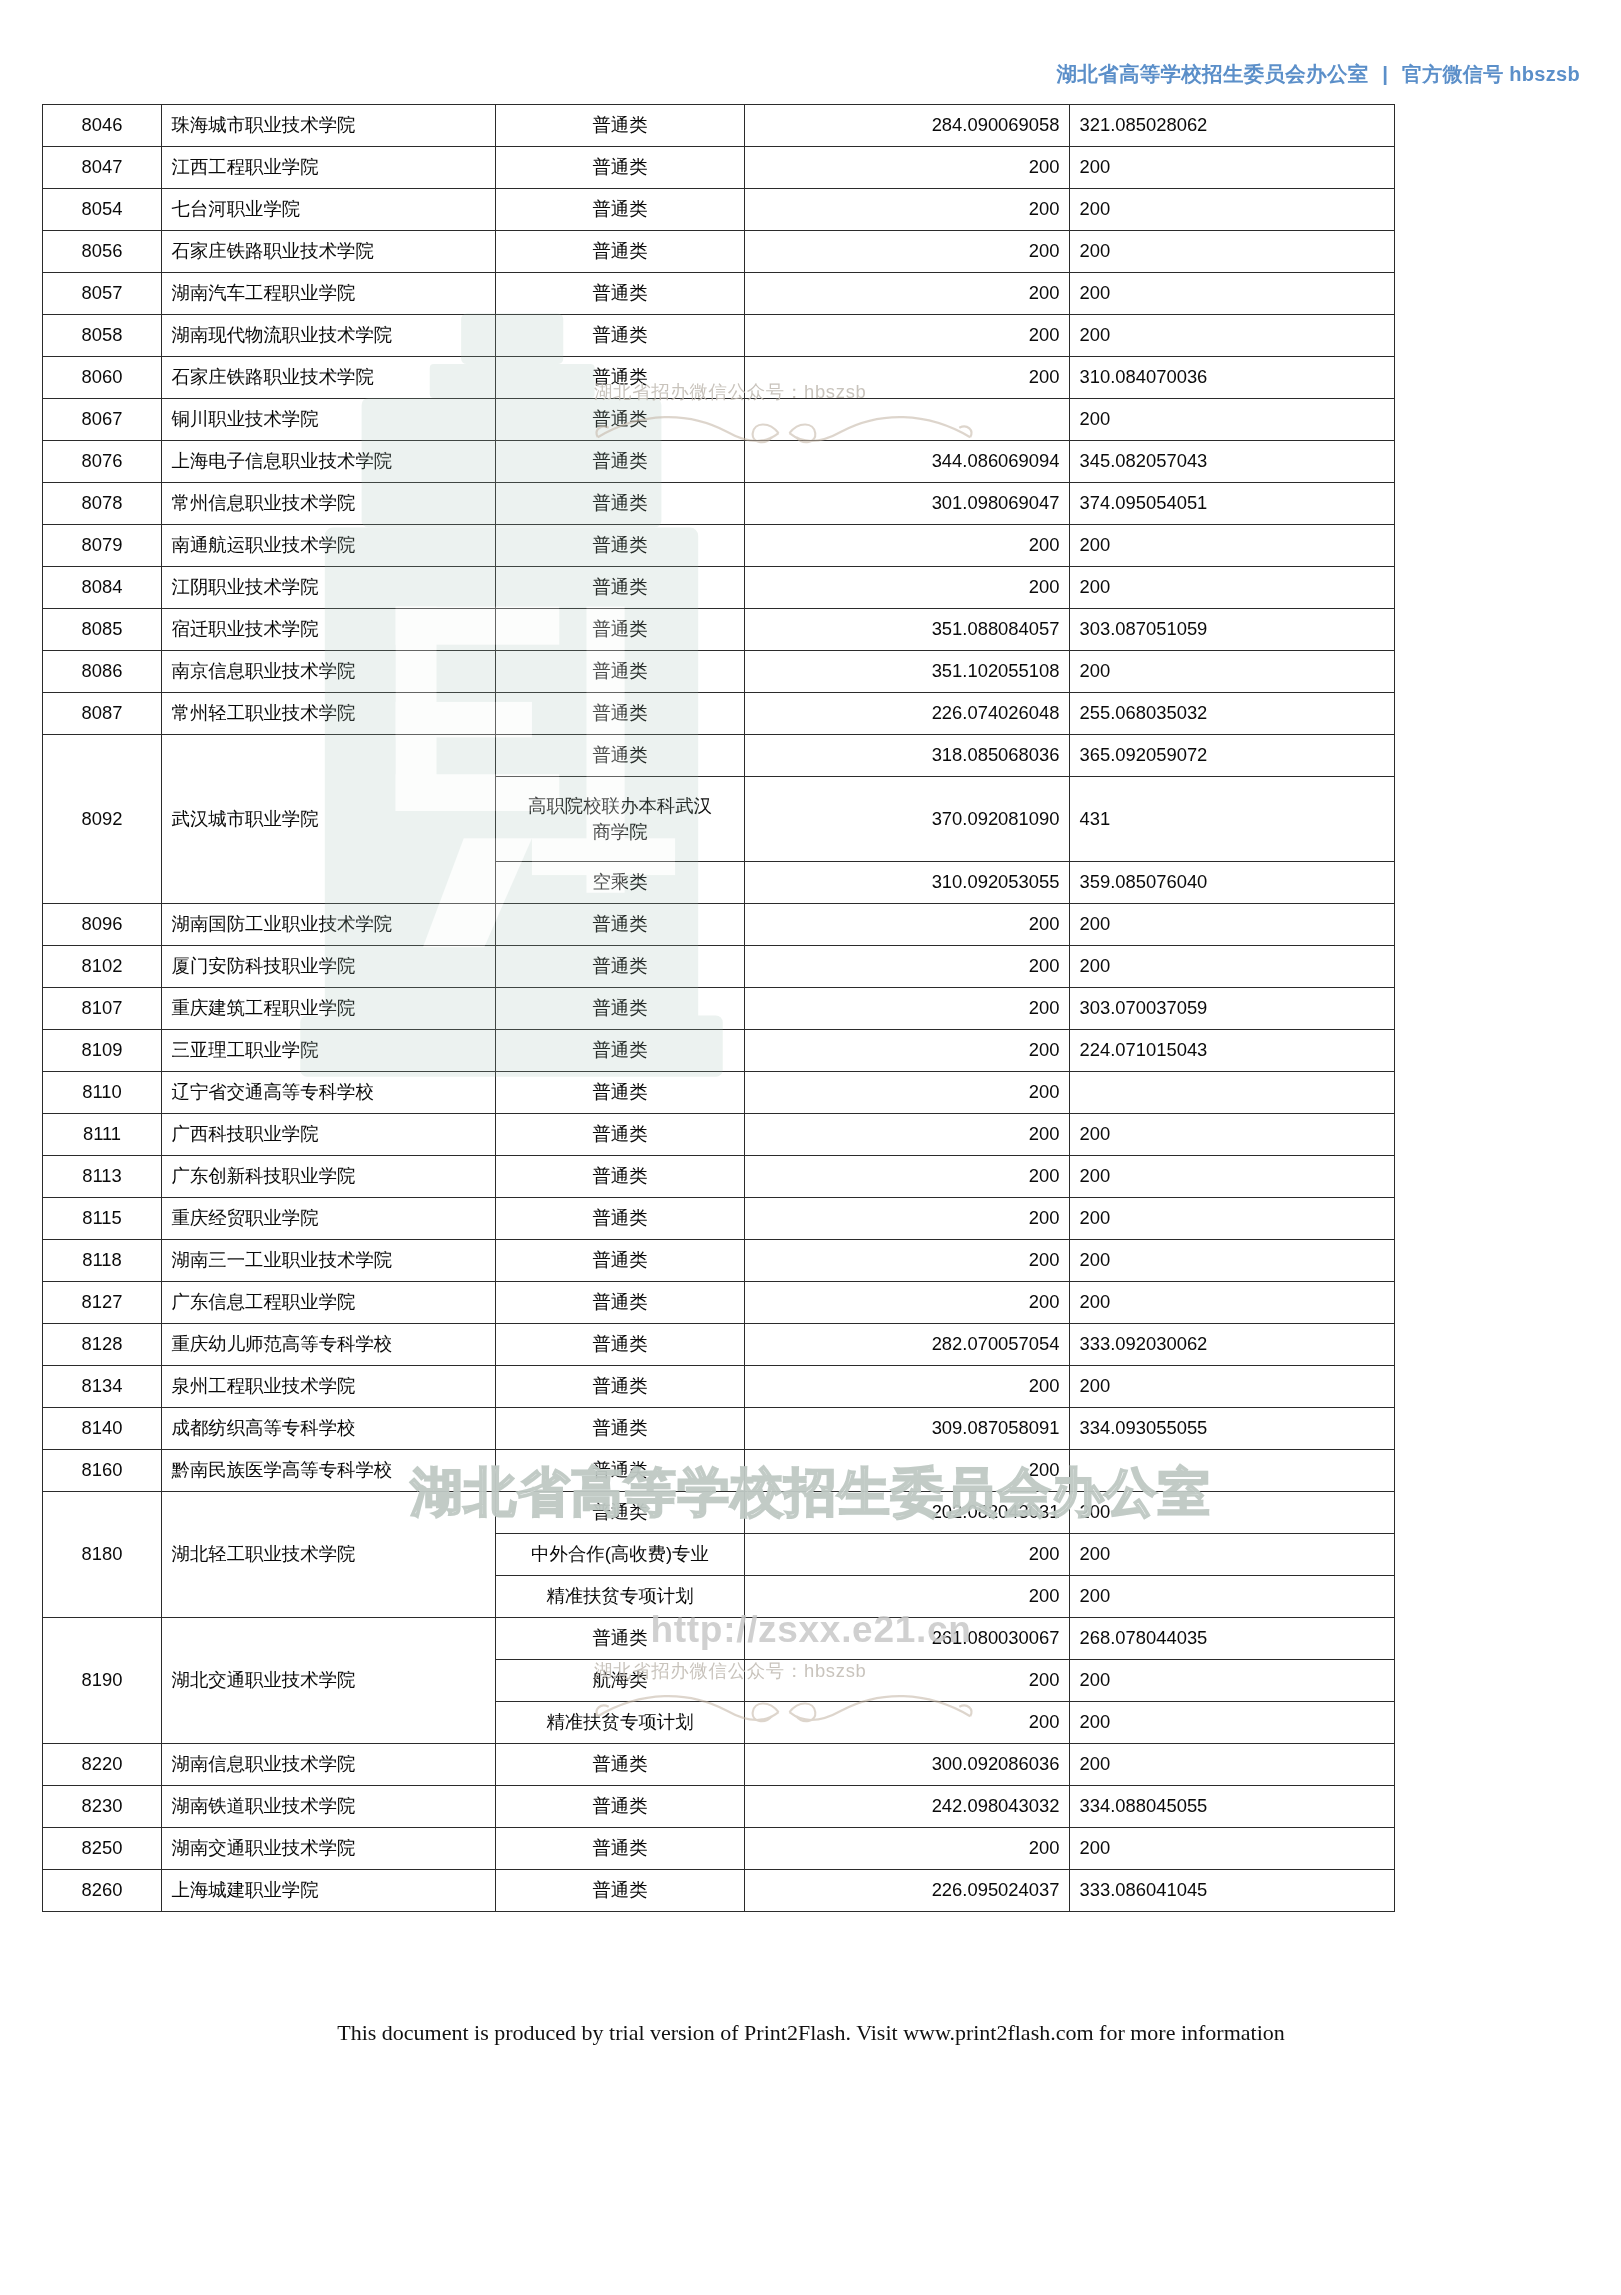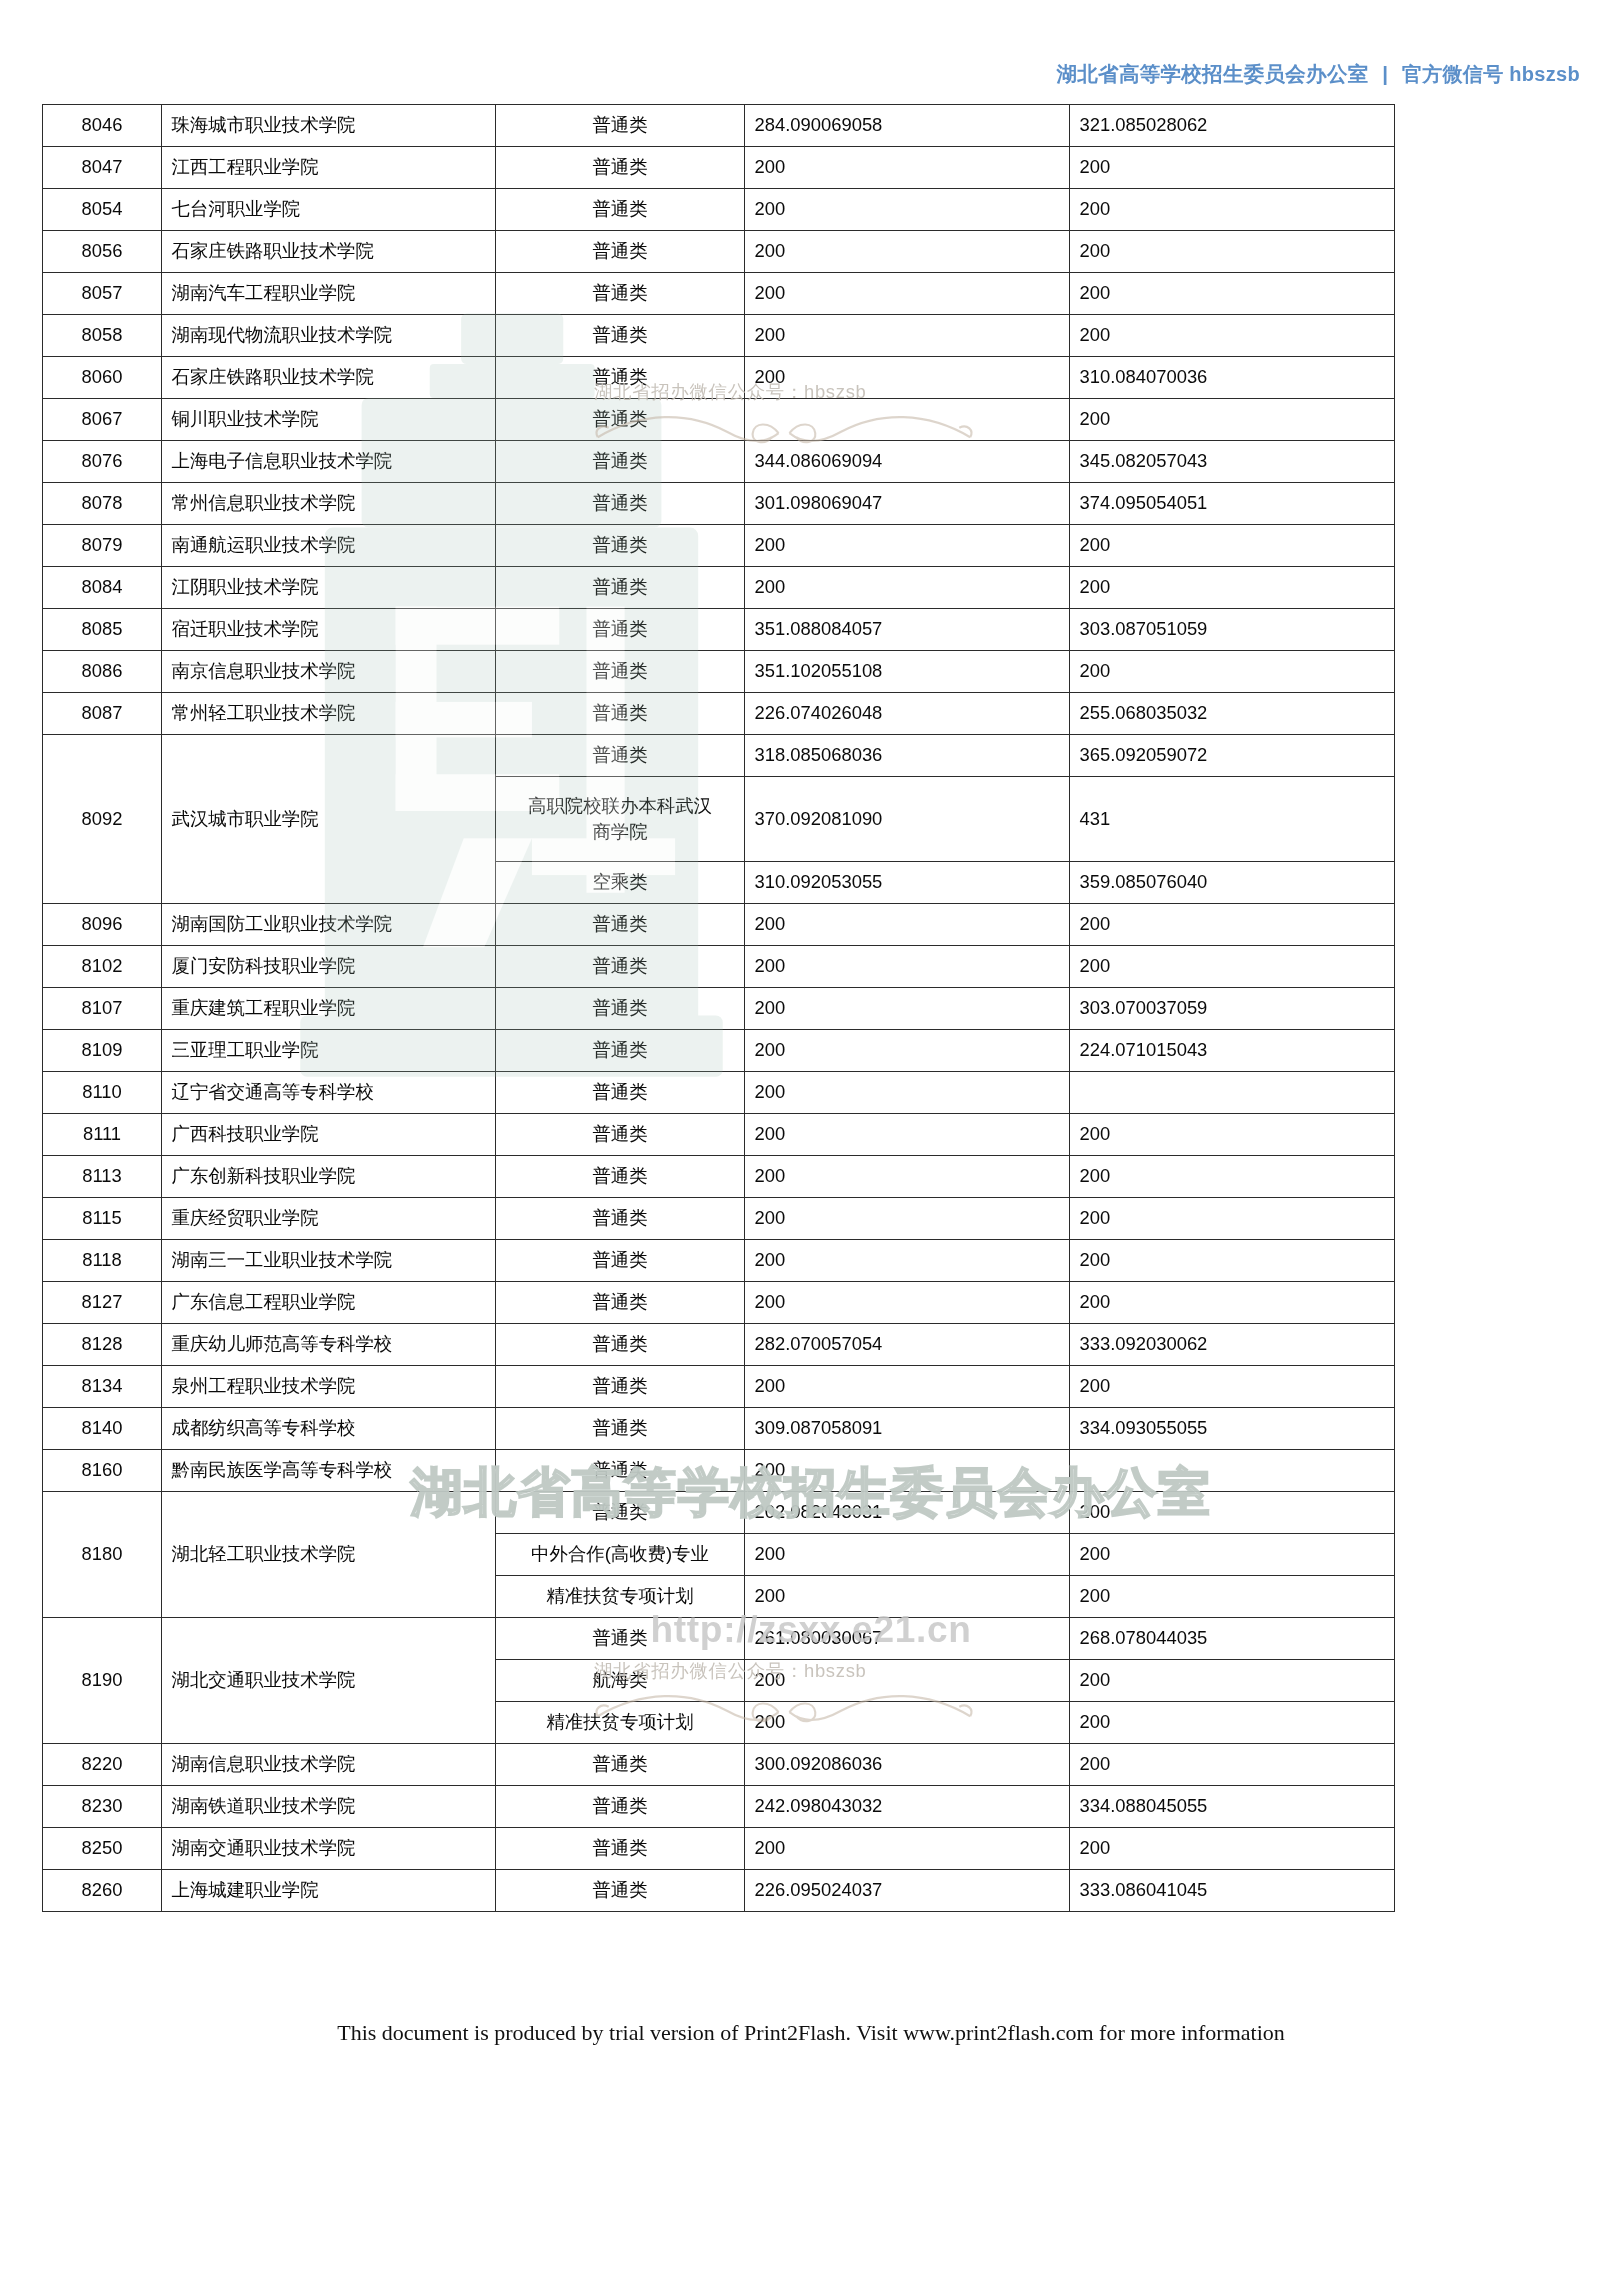--- a/index.html
+++ b/index.html
@@ -128,21 +128,21 @@
     color: #0a0a0a;
     padding: 0 9.5px;
     vertical-align: middle;
     line-height: 1.32;
     background: transparent;
     box-sizing: border-box;
   }
   td.c-code  { width: 119px;  text-align: center; }
   td.c-name  { width: 334px;  text-align: left; padding-left: 13.6px; }
   td.c-type  { width: 249px;  text-align: center; padding-left: 12.3px; }
-  td.c-v1    { width: 325px;  text-align: left; padding-left: 12.3px; }
+  td.c-v1    { width: 325px;  text-align: right; padding-left: 12.3px; }
   td.c-v2    { width: 325px;  text-align: left; padding-left: 12.3px; }
 
   tr.r-single td { height: 42px; }
   tr.r-sub    td { height: 42px; }
   tr.r-sub-tall td { height: 85px; }
 
   .cell-2line { display: block; line-height: 1.42; }
 
   
   .doc-footer {

